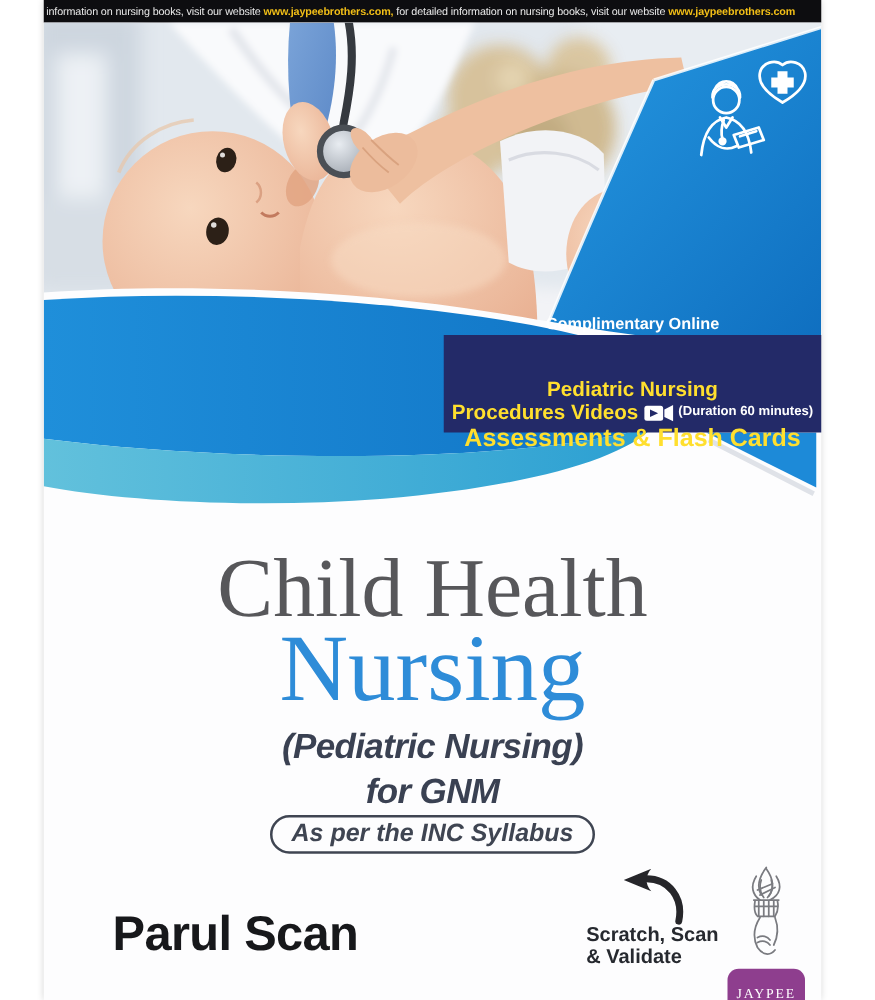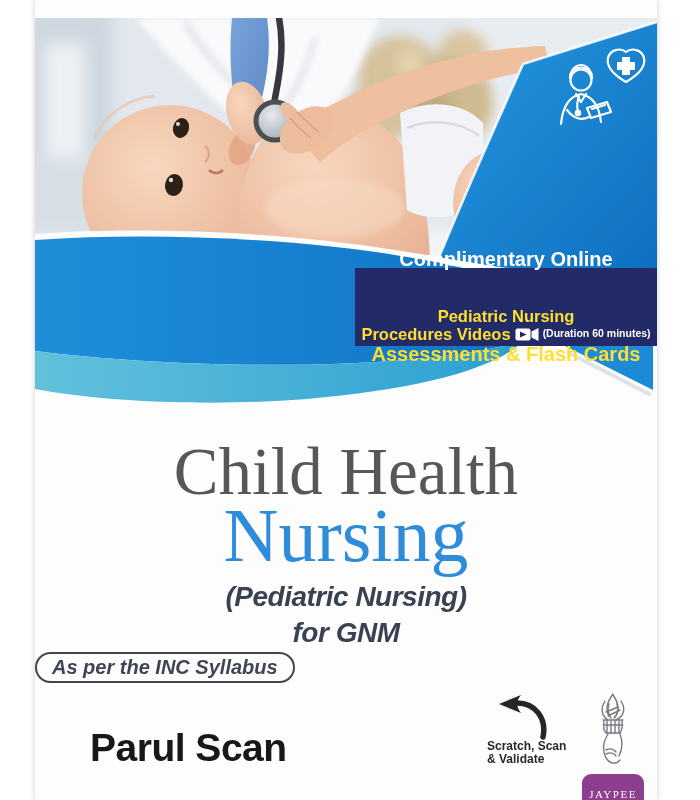--- a/index.html
+++ b/index.html
@@ -14,55 +14,58 @@
   .topbar .lnk{color:#f2bf17;font-weight:bold;}
   
   .photo{position:absolute;top:18px;left:0;width:622px;height:254px;overflow:hidden;}
   
   .wave{position:absolute;top:220px;left:0;width:622px;height:215px;}
   
   .banner{position:absolute;top:268px;left:320px;width:302px;height:78px;background:#232a68;
           color:#ffffff;display:flex;flex-direction:column;justify-content:center;
           align-items:center;text-align:center;line-height:1.12;}
   .banner .y{color:#ffdf2e;}
-  .b1{font-size:20px;font-weight:bold;}
+  .b1{font-size:13px;font-weight:bold;}
   .b2{font-size:16.5px;font-weight:bold;margin-top:36px;}
   .b3{font-size:16.5px;font-weight:bold;display:flex;align-items:center;gap:4px;}
   .b3 .note{font-size:10.5px;color:#ffffff;font-weight:bold;}
   .b4{font-size:20px;font-weight:bold;}
   
   .title1{position:absolute;top:420px;left:0;width:622px;text-align:center;
           font-family:"Liberation Serif",serif;font-size:67px;color:#57575a;margin-top:13px;}
   .title2{position:absolute;top:492px;left:0;width:622px;text-align:center;
           font-family:"Liberation Serif",serif;font-size:76px;color:#2e8cd8;}
   .sub{position:absolute;left:0;width:622px;text-align:center;font-size:28px;
        font-weight:bold;font-style:italic;color:#3a4152;letter-spacing:-.5px;}
   .sub1{top:581px;} .sub2{top:617px;}
-  .badge-wrap{position:absolute;top:652px;left:0;width:622px;text-align:left;}
+  .badge-wrap{position:absolute;top:652px;left:0;width:622px;text-align:center;}
   .badge{display:inline-block;border:2.5px solid #3f4552;border-radius:16px;
          padding:2px 15px;font-size:20px;font-weight:bold;font-style:italic;color:#3f4552;}
   
   .author{position:absolute;top:726px;left:55px;font-size:39px;font-weight:bold;
           color:#17181b;letter-spacing:-.5px;}
   
   .genuine{position:absolute;left:428px;top:694px;width:132px;}
   .genuine svg{display:block;margin-left:28px;}
   .g-title{color:#1877bd;font-size:20px;font-weight:bold;margin:2px 0 1px 6px;}
-  .g-sub{font-size:12px;font-weight:bold;color:#26292f;line-height:1.08;margin-left:24px;}
+  .g-sub{font-size:16px;font-weight:bold;color:#26292f;line-height:1.08;margin-left:6px;}
   
   .jaypee{position:absolute;left:538px;top:692px;width:80px;text-align:center;}
   .pill{display:inline-block;background:#8e3e8e;color:#ffffff;
         font-family:"Liberation Serif",serif;font-size:11px;border-radius:9px;
         padding:14px 7px;letter-spacing:1.5px;margin-top:2px;}
 </style>
 </head>
 <body>
 
 <div class="cover">
 
+  <div class="topbar">
+    <span>information on nursing books, visit our website </span><span class="lnk">www.jaypeebrothers.com,</span><span> for detailed information on nursing books, visit our website </span><span class="lnk">www.jaypeebrothers.com</span>
+  </div>
 
   <div class="photo">
     <svg width="622" height="254" viewBox="0 0 622 254">
       <defs>
         <filter id="b8" x="-30%" y="-30%" width="160%" height="160%">
             <feGaussianBlur stdDeviation="8"></feGaussianBlur>
           </filter>
         <filter id="b6" x="-30%" y="-30%" width="160%" height="160%">
             <feGaussianBlur stdDeviation="6"></feGaussianBlur>
           </filter>

